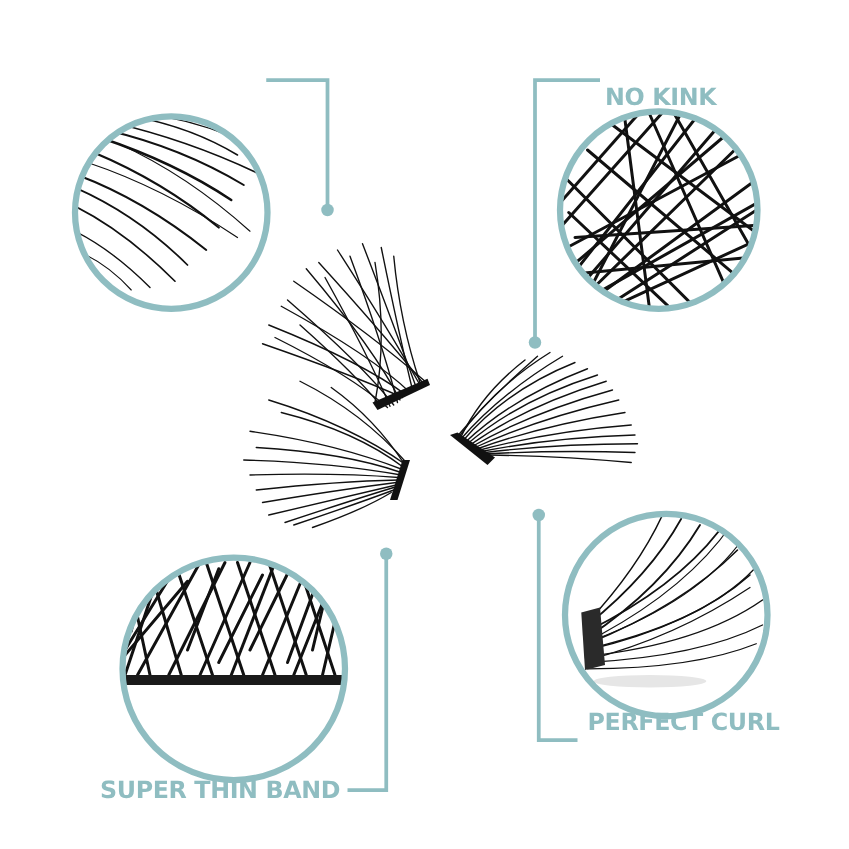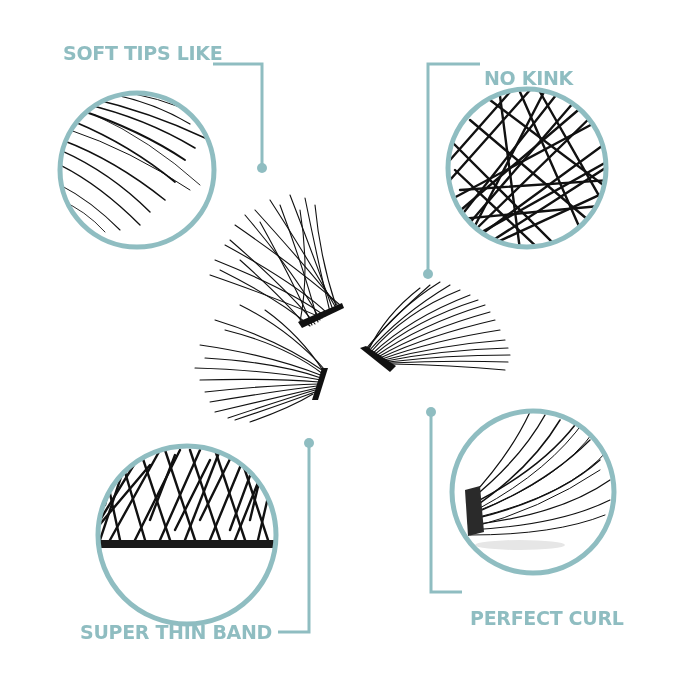--- a/index.html
+++ b/index.html
@@ -203,26 +203,25 @@
     <path d="M378,357 Q425,330 490,312"></path>
     <path d="M382,359 Q435,340 500,330"></path>
     <path d="M386,361 Q442,350 508,348"></path>
     <path d="M390,363 Q448,360 508,362"></path>
     <path d="M368,351 Q385,315 420,288"></path>
     <polygon points="360,348 366,346 396,366 390,372" fill="#111" stroke="none"></polygon>
   </g>
 </svg>
 
 <div class="label" style="left:63px; top:42px;">
-  <div>SOFT TIPS LIKE</div>
 </div>
 
 <div class="label" style="left:484px; top:67px;">
   <div>NO KINK</div>
 </div>
 
 <div class="label" style="left:80px; top:621px;">
   <div>SUPER THIN BAND</div>
 </div>
 
-<div class="label" style="left:470px; top:607px;">
+<div class="label" style="left:470px; top:567px;">
   <div>PERFECT CURL</div>
 </div>
 
 </body></html>

